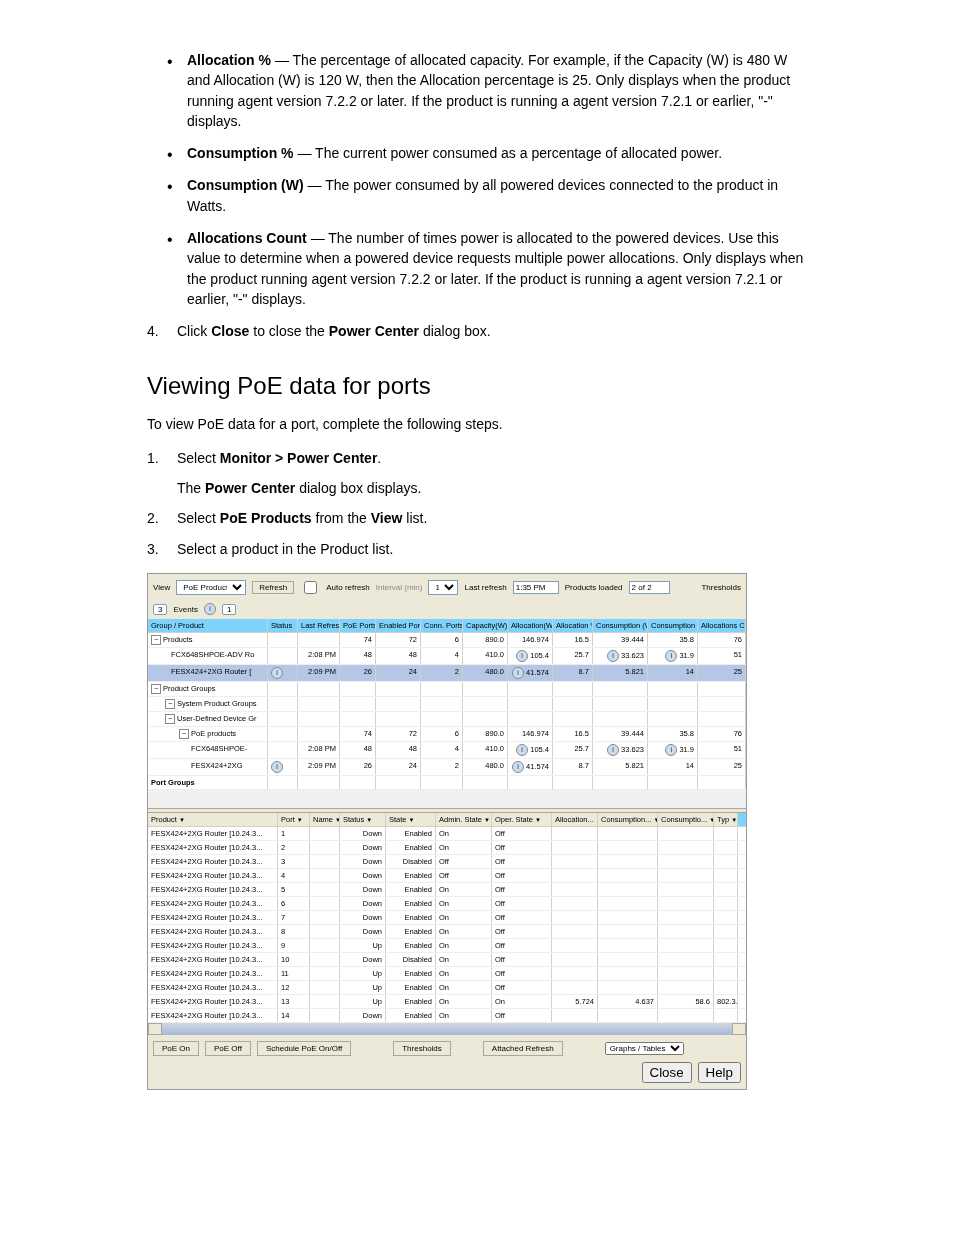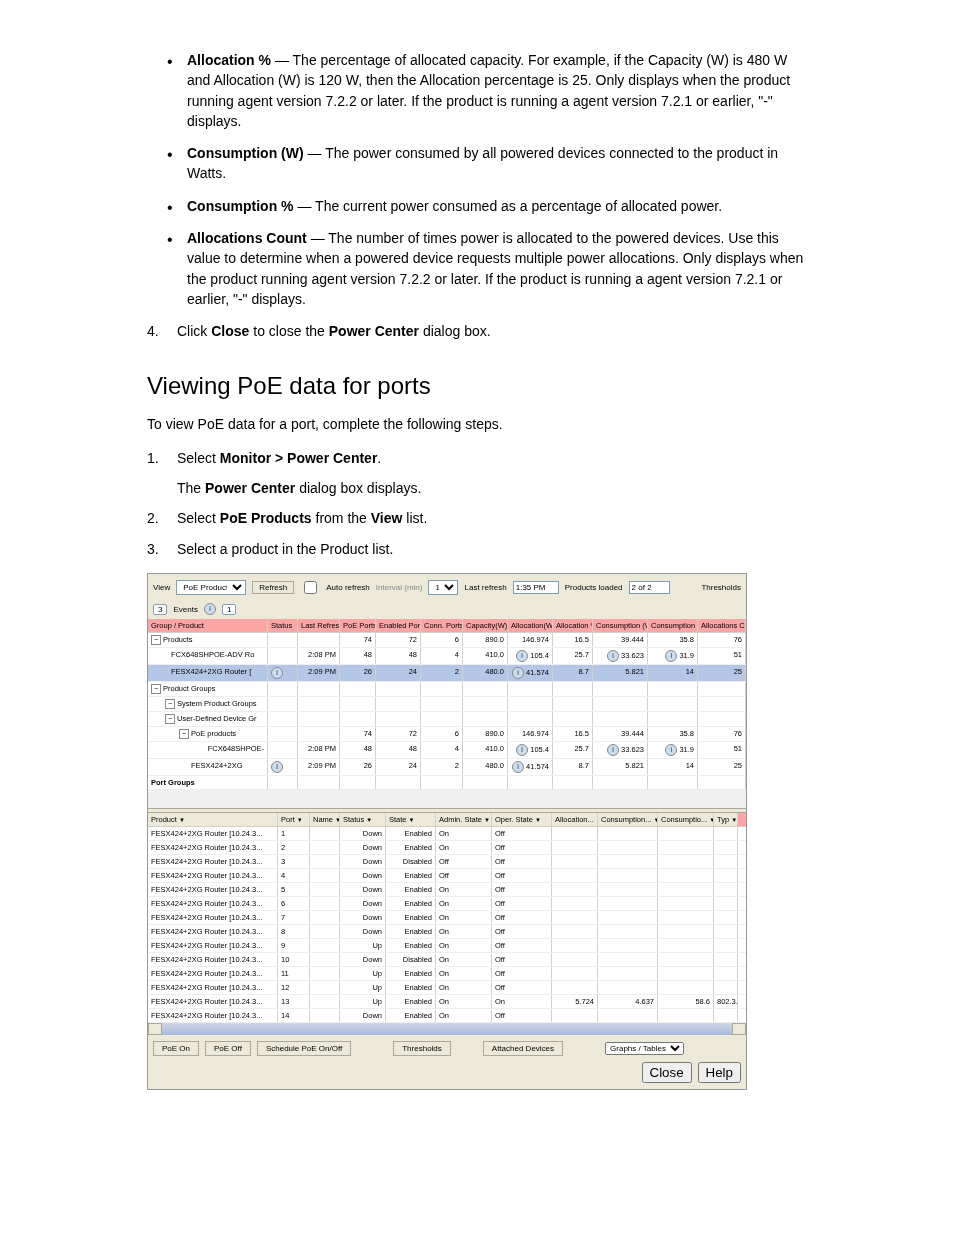--- a/index.html
+++ b/index.html
@@ -112,21 +112,21 @@
     background: #fff;
     border: 1px solid #7f9db9;
     padding: 0 4px;
     border-radius: 2px;
   }
   .grid {
     background: #fff;
   }
   .grid-header {
     display: flex;
-    background: #fca5a5;
+    background: #7dd3fc;
     border-bottom: 1px solid #d4d0c8;
   }
   .grid-header .hc, .grid-row .hc {
     border-right: 1px solid #d4d0c8;
     font-size: 7.5px;
     padding: 2px 3px;
     box-sizing: border-box;
     overflow: hidden;
     white-space: nowrap;
   }
@@ -193,22 +193,22 @@
   .scrollbar-h::before{left:0}
   .scrollbar-h::after{right:0}
 </style>
 </head>
 <body>
 
 <div class="page">
 
   <ul class="bullets" id="defs-list">
       <li><b>Allocation %</b> — The percentage of allocated capacity. For example, if the Capacity (W) is 480 W and Allocation (W) is 120 W, then the Allocation percentage is 25. Only displays when the product running agent version 7.2.2 or later. If the product is running a agent version 7.2.1 or earlier, "-" displays.</li>
+      <li><b>Consumption %</b> — The current power consumed as a percentage of allocated power.</li>
       <li><b>Consumption (W)</b> — The power consumed by all powered devices connected to the product in Watts.</li>
-      <li><b>Consumption %</b> — The current power consumed as a percentage of allocated power.</li>
       <li><b>Allocations Count</b> — The number of times power is allocated to the powered devices. Use this value to determine when a powered device requests multiple power allocations. Only displays when the product running agent version 7.2.2 or later. If the product is running a agent version 7.2.1 or earlier, "-" displays.</li>
     </ul>
 
   <div class="num-item">
     <span class="n">4.</span>
     <span>
       <span>Click </span><b>Close</b><span> to close the </span><b>Power Center</b><span> dialog box.</span>
     </span>
   </div>
 
@@ -361,21 +361,21 @@
             <div class="hc num" style="width: 45px;">72</div>
             <div class="hc num" style="width: 42px;">6</div>
             <div class="hc num" style="width: 45px;">890.0</div>
             <div class="hc num" style="width: 45px;">146.974</div>
             <div class="hc num" style="width: 40px;">16.5</div>
             <div class="hc num" style="width: 55px;">39.444</div>
             <div class="hc num" style="width: 50px;">35.8</div>
             <div class="hc num" style="width: 48px;">76</div>
           </div>
           <div class="grid-row">
-            <div class="hc" style="width: 120px; text-align: right;"><span class="tree-prefix" style="display:inline-block;width:40px"></span><span>FCX648SHPOE-</span></div>
+            <div class="hc" style="width: 120px;"><span class="tree-prefix" style="display:inline-block;width:40px"></span><span>FCX648SHPOE-</span></div>
             <div class="hc" style="width: 30px;"></div>
             <div class="hc num" style="width: 42px;">2:08 PM</div>
             <div class="hc num" style="width: 36px;">48</div>
             <div class="hc num" style="width: 45px;">48</div>
             <div class="hc num" style="width: 42px;">4</div>
             <div class="hc num" style="width: 45px;">410.0</div>
             <div class="hc num" style="width: 45px;"><span class="status-icon">i</span> 105.4</div>
             <div class="hc num" style="width: 40px;">25.7</div>
             <div class="hc num" style="width: 55px;"><span class="status-icon">i</span> 33.623</div>
             <div class="hc num" style="width: 50px;"><span class="status-icon">i</span> 31.9</div>
@@ -616,21 +616,21 @@
       <div class="scrollbar-h"></div>
     </div>
 
     <div class="bottom-buttons">
       <button class="btn">PoE On</button>
       <button class="btn">PoE Off</button>
       <button class="btn">Schedule PoE On/Off</button>
       <span style="width:30px"></span>
       <button class="btn">Thresholds</button>
       <span style="width:20px"></span>
-      <button class="btn">Attached Devices</button>
+      <button class="btn">Attached Refresh</button>
       <span style="width:30px"></span>
       <select style="font-size:8px"><option>Graphs / Tables</option></select>
     </div>
     <div class="bottom-right">
       <button class="btn">Close</button>
       <button class="btn">Help</button>
     </div>
   </div>
 
 </div>

